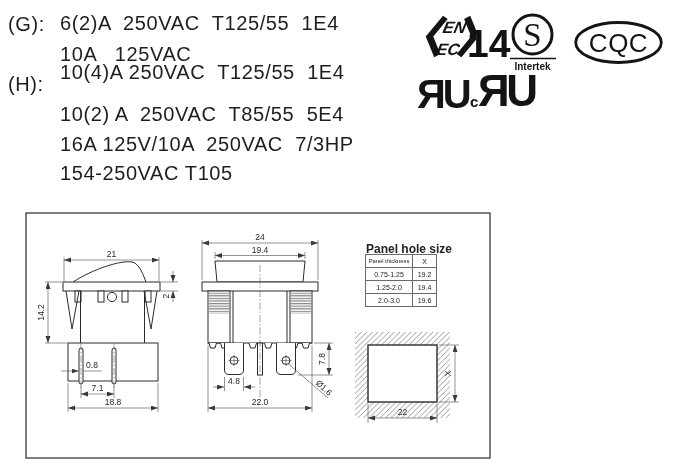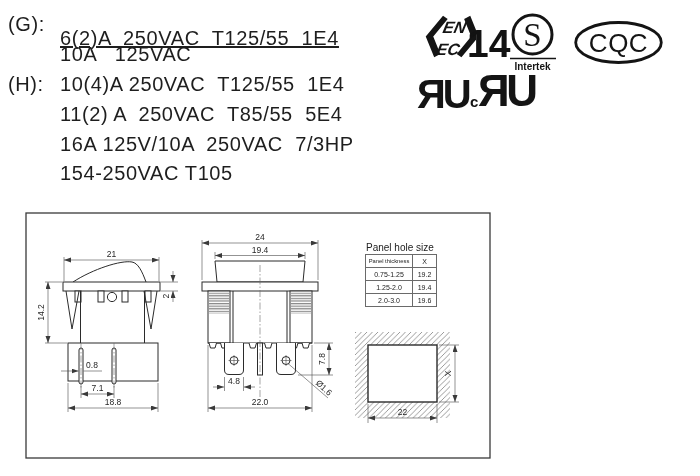--- a/index.html
+++ b/index.html
@@ -2,24 +2,24 @@
 <html><head>
 <meta charset="utf-8">
 <style>
   html,body{margin:0;padding:0;background:#fff;}
   .page{position:relative;width:700px;height:476px;background:#fff;overflow:hidden;
         font-family:"Liberation Sans",sans-serif;color:#1d1d1d;}
   
   .rt{position:absolute;font-size:20px;line-height:22px;letter-spacing:0.6px;
       color:#1e1e1e;white-space:pre;}
   .rt-glabel{left:8px;top:13px;}
-  .rt-g1{left:60px;top:27px;text-decoration:underline;}
+  .rt-g1{left:60px;top:12px;}
   .rt-g2{left:60px;top:43px;}
   .rt-hlabel{left:8px;top:73px;}
-  .rt-h1{left:60px;top:73px;}
+  .rt-h1{left:60px;top:61px;}
   .rt-h2{left:60px;top:103px;}
   .rt-h3{left:60px;top:133px;}
   .rt-h4{left:60px;top:162px;}
   
   .logo{position:absolute;}
   .enec-svg{left:416px;top:10px;}
   .enec-num{left:467px;top:24px;font-size:39px;font-weight:800;color:#121212;line-height:1;}
   .intertek-svg{left:509px;top:13px;}
   .cqc-svg{left:574px;top:21px;}
   .ul1{left:417px;top:74px;font-size:40px;font-weight:bold;letter-spacing:-3px;color:#141414;line-height:1;}
@@ -27,40 +27,40 @@
   .ul2{left:478px;top:69px;font-size:44px;font-weight:bold;letter-spacing:-3.5px;color:#141414;line-height:1;}
   
   .drawing-svg{position:absolute;left:25px;top:212px;}
   .drawing-svg text{font-family:"Liberation Sans",sans-serif;}
   .ol{fill:none;stroke:#2b2b2b;stroke-width:1;}
   .olw{fill:#fff;stroke:#2b2b2b;stroke-width:1;}
   .dim{stroke:#4a4a4a;stroke-width:0.6;fill:none;}
   .cl{stroke:#6a6a6a;stroke-width:0.6;fill:none;stroke-dasharray:7 2 1.5 2;}
   .dt{font-size:8.5px;fill:#262626;}
   
-  .ptable-title{position:absolute;left:366px;top:242px;font-size:10px;color:#222;}
+  .ptable-title{position:absolute;left:366px;top:242px;font-size:12px;color:#222;font-weight:bold;}
   .ptable{position:absolute;left:365px;top:254px;width:70px;border-collapse:collapse;table-layout:fixed;}
   .ptable th,.ptable td{border:1px solid #6a6a6a;font-size:7px;font-weight:400;
       text-align:center;vertical-align:middle;height:12px;padding:0;color:#222;}
   .ptable .c1{width:46px;}
   .ptable .c2{width:23px;}
   .ptable th.small{font-size:5.8px;}
 </style>
 </head>
 <body>
 
 <div class="page">
 
   <div>
     <div class="rt rt-glabel">(G):</div>
     <div class="rt rt-g1">6(2)A  250VAC  T125/55  1E4</div>
     <div class="rt rt-g2">10A   125VAC</div>
     <div class="rt rt-hlabel">(H):</div>
     <div class="rt rt-h1">10(4)A 250VAC  T125/55  1E4</div>
-    <div class="rt rt-h2">11(2) A  250VAC  T85/55  5E4</div>
+    <div class="rt rt-h2">10(2) A  250VAC  T85/55  5E4</div>
     <div class="rt rt-h3">16A 125V/10A  250VAC  7/3HP</div>
     <div class="rt rt-h4">154-250VAC T105</div>
   </div>
 
   <svg class="logo enec-svg" width="60" height="53" viewBox="0 0 66 58">
     <g transform="translate(6,0) skewX(-12)" fill="#141414">
       <path d="M28,8 L15,29 L28,50" stroke="#141414" stroke-width="7" fill="none"></path>
       <path d="M52,8 L65,29 L52,50" stroke="#141414" stroke-width="7" fill="none"></path>
       <text x="28" y="25" font-size="18" font-weight="bold" font-style="italic">EN</text>
       <text x="26" y="49" font-size="18" font-weight="bold" font-style="italic">EC</text>

